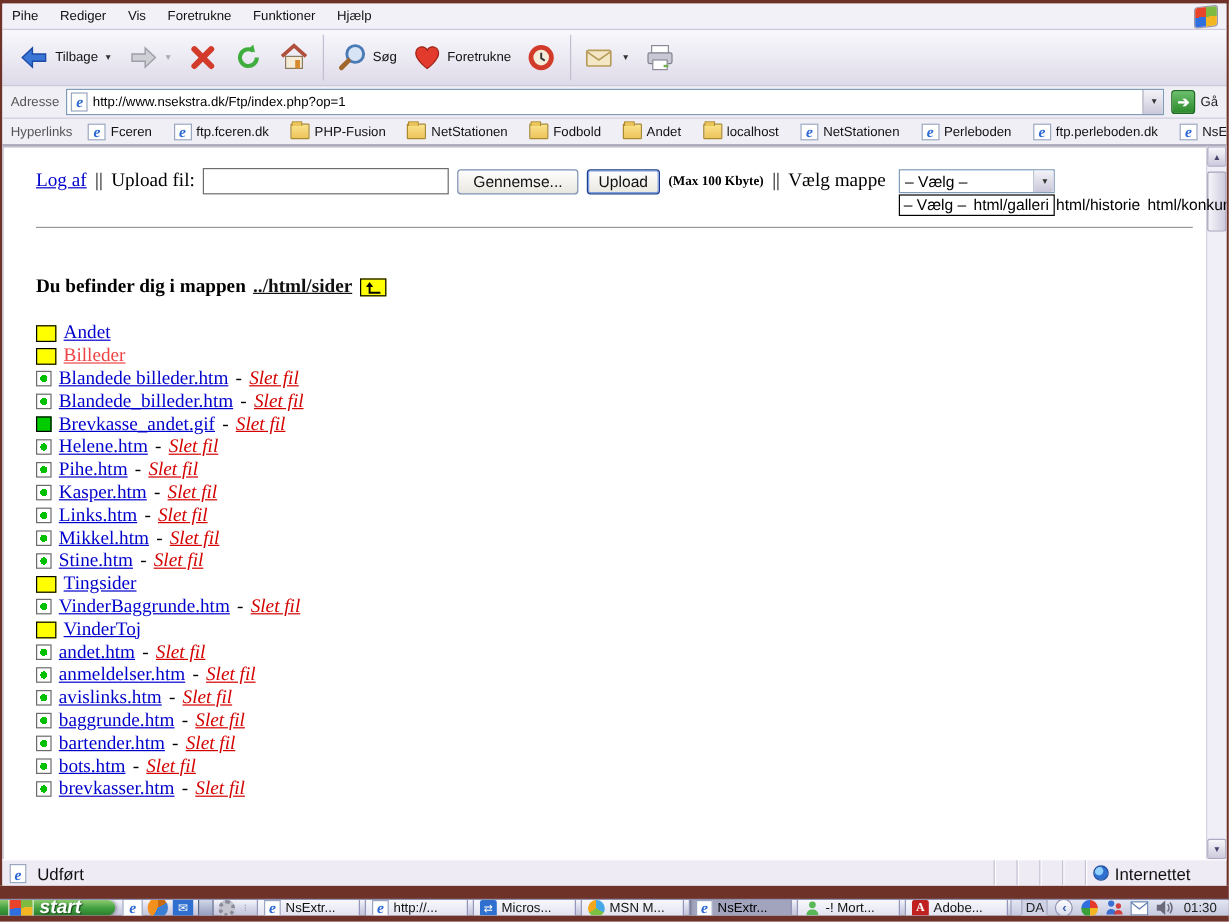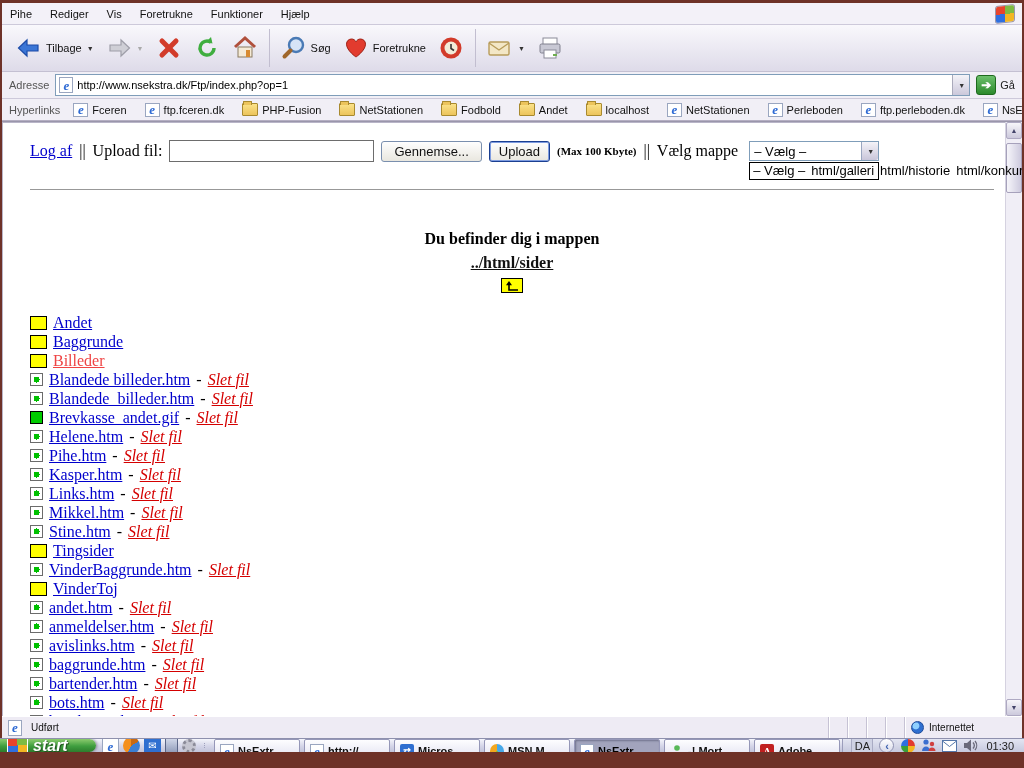--- a/index.html
+++ b/index.html
@@ -87,21 +87,21 @@
   .sel-box { width:130px; height:20px; background:#fff; border:1px solid #7f9db9; display:flex; align-items:center;
     font-family:"Liberation Sans",sans-serif; font-size:13px; padding-left:4px; }
   .sel-value { flex:1; }
   .sel-btn { width:17px; height:18px; background:linear-gradient(#f4f3f8,#c9c6da); border-left:1px solid #9aa6c0;
     display:flex; align-items:center; justify-content:center; border-radius:0 2px 2px 0; }
   .dropdown { position:absolute; left:0; top:21px; width:130px; background:#fff; border:1px solid #000;
     font-family:"Liberation Sans",sans-serif; font-size:13px; z-index:20; }
   .opt { height:16px; line-height:16px; padding:0 3px; white-space:nowrap; }
 
   .page-hr { border:none; border-top:1px solid #989898; margin:27px 0 0 0; }
-  .location-line { margin-top:40px; font-weight:bold; display:flex; align-items:center; gap:6px;flex-direction:column; }
+  .location-line { margin-top:40px; font-weight:bold; display:flex; align-items:center; gap:6px; }
   .loc-link { color:#111; text-decoration:underline; cursor:pointer; }
   .up-icon { width:22px; height:15px; background:#ffff00; border:1px solid #000; display:flex; align-items:center; justify-content:center; }
   .up-icon svg { width:16px; height:11px; }
 
   .file-list { margin-top:20px; }
   .frow { display:flex; align-items:center; gap:6px; height:19px; white-space:nowrap; }
   .ic-folder { width:17px; height:14px; background:#ffff00; border:1px solid #000; flex:none; }
   .ic-htm { width:13px; height:13px; border:1px solid #6b6b6b; flex:none;
     background:radial-gradient(circle at 50% 50%, #00c000 0 3px, #fff 3px); }
   .ic-gif { width:13px; height:13px; background:#00cc00; border:1px solid #000; flex:none; }
@@ -113,47 +113,47 @@
   
   .scrollbar { position:absolute; top:0; right:0; width:17px; height:100%; background:#f0eef6; border-left:1px solid #d5d2e0; }
   .sbtn { height:17px; background:linear-gradient(#f7f6fa,#ccc9dc); border:1px solid #aea9c2; border-radius:2px;
     display:flex; align-items:center; justify-content:center; font-size:7px; color:#44446a; }
   .sbtn.down { position:absolute; bottom:0; left:0; right:0; }
   .sbtn.up::before{ content:"▲"; } .sbtn.down::before{ content:"▼"; }
   .sthumb { position:absolute; top:21px; left:0; right:0; height:50px;
     background:linear-gradient(90deg,#f6f5fa,#cdcade); border:1px solid #a6a1bb; border-radius:2px; }
 
   
-  .statusbar { height:22px; flex:none; display:flex; align-items:stretch; background:#eeebf4; border-top:1px solid #fff; font-size:10px; color:#111;text-align:center; }
+  .statusbar { height:22px; flex:none; display:flex; align-items:stretch; background:#eeebf4; border-top:1px solid #fff; font-size:14px; color:#111;text-align:center; }
   .st-left { flex:1; display:flex; align-items:center; gap:5px; padding:0 6px; }
   .st-pane { width:19px; border-left:1px solid #c6c2d4; box-shadow:inset 1px 0 0 #fff; }
   .st-zone { width:118px; border-left:1px solid #c6c2d4; box-shadow:inset 1px 0 0 #fff; display:flex; align-items:center; gap:5px; padding:0 6px; }
   .globe { width:13px; height:13px; border-radius:50%; flex:none;
     background:radial-gradient(circle at 35% 35%, #8fd0ff 0 3px, #2f6fd0 4px); border:1px solid #1b4a9a; }
 
   
   .taskbar { height:14px; display:flex; align-items:stretch; overflow:hidden;
-    background:linear-gradient(#f4f5fb,#d4d5e8 55%,#c2c4da); border-top:1px solid #8e90ad; }
+    background:linear-gradient(#f4f5fb,#d4d5e8 55%,#c2c4da); border-top:1px solid #8e90ad;margin-top:11px; }
   .start-btn { flex:none; width:96px; display:flex; align-items:center; gap:6px; padding-left:8px;
     background:linear-gradient(#8ccb6e,#3f9e3f 55%,#2d7d2d); border-radius:0 14px 14px 0;
     box-shadow:1px 0 3px rgba(0,0,0,.4); }
   .start-flag { width:19px; height:17px; border-radius:2px; transform:skewY(-6deg);
     background:conic-gradient(#7fbb42 0 90deg, #f3b622 90deg 180deg, #2f6fe0 180deg 270deg, #e8442c 270deg);
     box-shadow:0 0 0 1px #fff; }
   .start-label { color:#fff; font-weight:bold; font-style:italic; font-size:16px; text-shadow:1px 1px 1px #1d4d1d; }
   .quicklaunch { flex:none; display:flex; align-items:center; gap:4px; padding:0 6px; }
   .ql { width:17px; height:17px; display:flex; align-items:center; justify-content:center; }
   .ql-ie { background:#fff; border:1px solid #9aa6c0; }
   .ql-fx { border-radius:50%; background:conic-gradient(from 210deg, #f4901e 0 150deg, #c86a14 150deg 210deg, #3b7fd4 210deg 360deg); }
   .ql-oe { background:#2f6fd0; border-radius:2px; color:#fff; font-size:10px; }
   .ql-oe::before{ content:"✉"; content:"\2709"; }
   .ql-calc { width:13px; height:16px; background:linear-gradient(#cfd6e8,#8f9ab8); border:1px solid #5a6586; border-radius:1px; }
   .ql-gear { width:14px; height:14px; border:3px dotted #8a8a98; border-radius:50%; background:#c5c5d0; }
   .tb-sep { width:5px; flex:none; border-left:1px dotted #9fa1bc; margin:4px 2px; }
-  .tasks { flex:1; display:flex; align-items:flex-start; gap:4px; padding:0 3px; overflow:hidden;font-weight:bold; }
+  .tasks { flex:1; display:flex; align-items:center; gap:4px; padding:0 3px; overflow:hidden; }
   .task { flex:none; width:86px; height:24px; display:flex; align-items:center; gap:4px; padding:0 5px;
     background:linear-gradient(#fdfdff,#dcdcee); border:1px solid #9597b8; border-radius:2px;
     font-size:11px; color:#111; overflow:hidden; white-space:nowrap; }
   .task.active { background:#a2a4bd; box-shadow:inset 1px 1px 2px #70728c; color:#000; }
   .task .mini { width:14px; height:14px; }
   .tk-sync { background:#2f6fd0; border-radius:2px; color:#fff; font-size:9px; }
   .tk-sync::before{ content:"⇄"; content:"\21C4"; }
   .tk-msn { border-radius:50%; width:14px; height:14px;
     background:conic-gradient(#47a8e8 0 120deg, #7cc142 120deg 240deg, #f3a71e 240deg); }
   .tk-msgr { border-radius:2px; }
@@ -374,24 +374,20 @@
               <path d="M14 10H5V5" fill="none" stroke="#000" stroke-width="1.6"></path>
               <path d="M2 5.2L5 1l3 4.2z" fill="#000"></path>
             </svg>
           </span>
       </div>
 
       <div class="file-list">
           <div class="frow">
             <span class="ic-folder"></span>
             <a class="fname">Andet</a>
-          </div>
-          <div class="frow">
-            <span class="ic-folder"></span>
-            <a class="fname">Baggrunde</a>
           </div>
           <div class="frow">
             <span class="ic-folder"></span>
             <a class="fname visited">Billeder</a>
           </div>
           <div class="frow">
             <span class="ic-htm"></span>
             <a class="fname">Blandede billeder.htm</a>
             <span class="dash">-</span>
             <a class="del">Slet fil</a>

